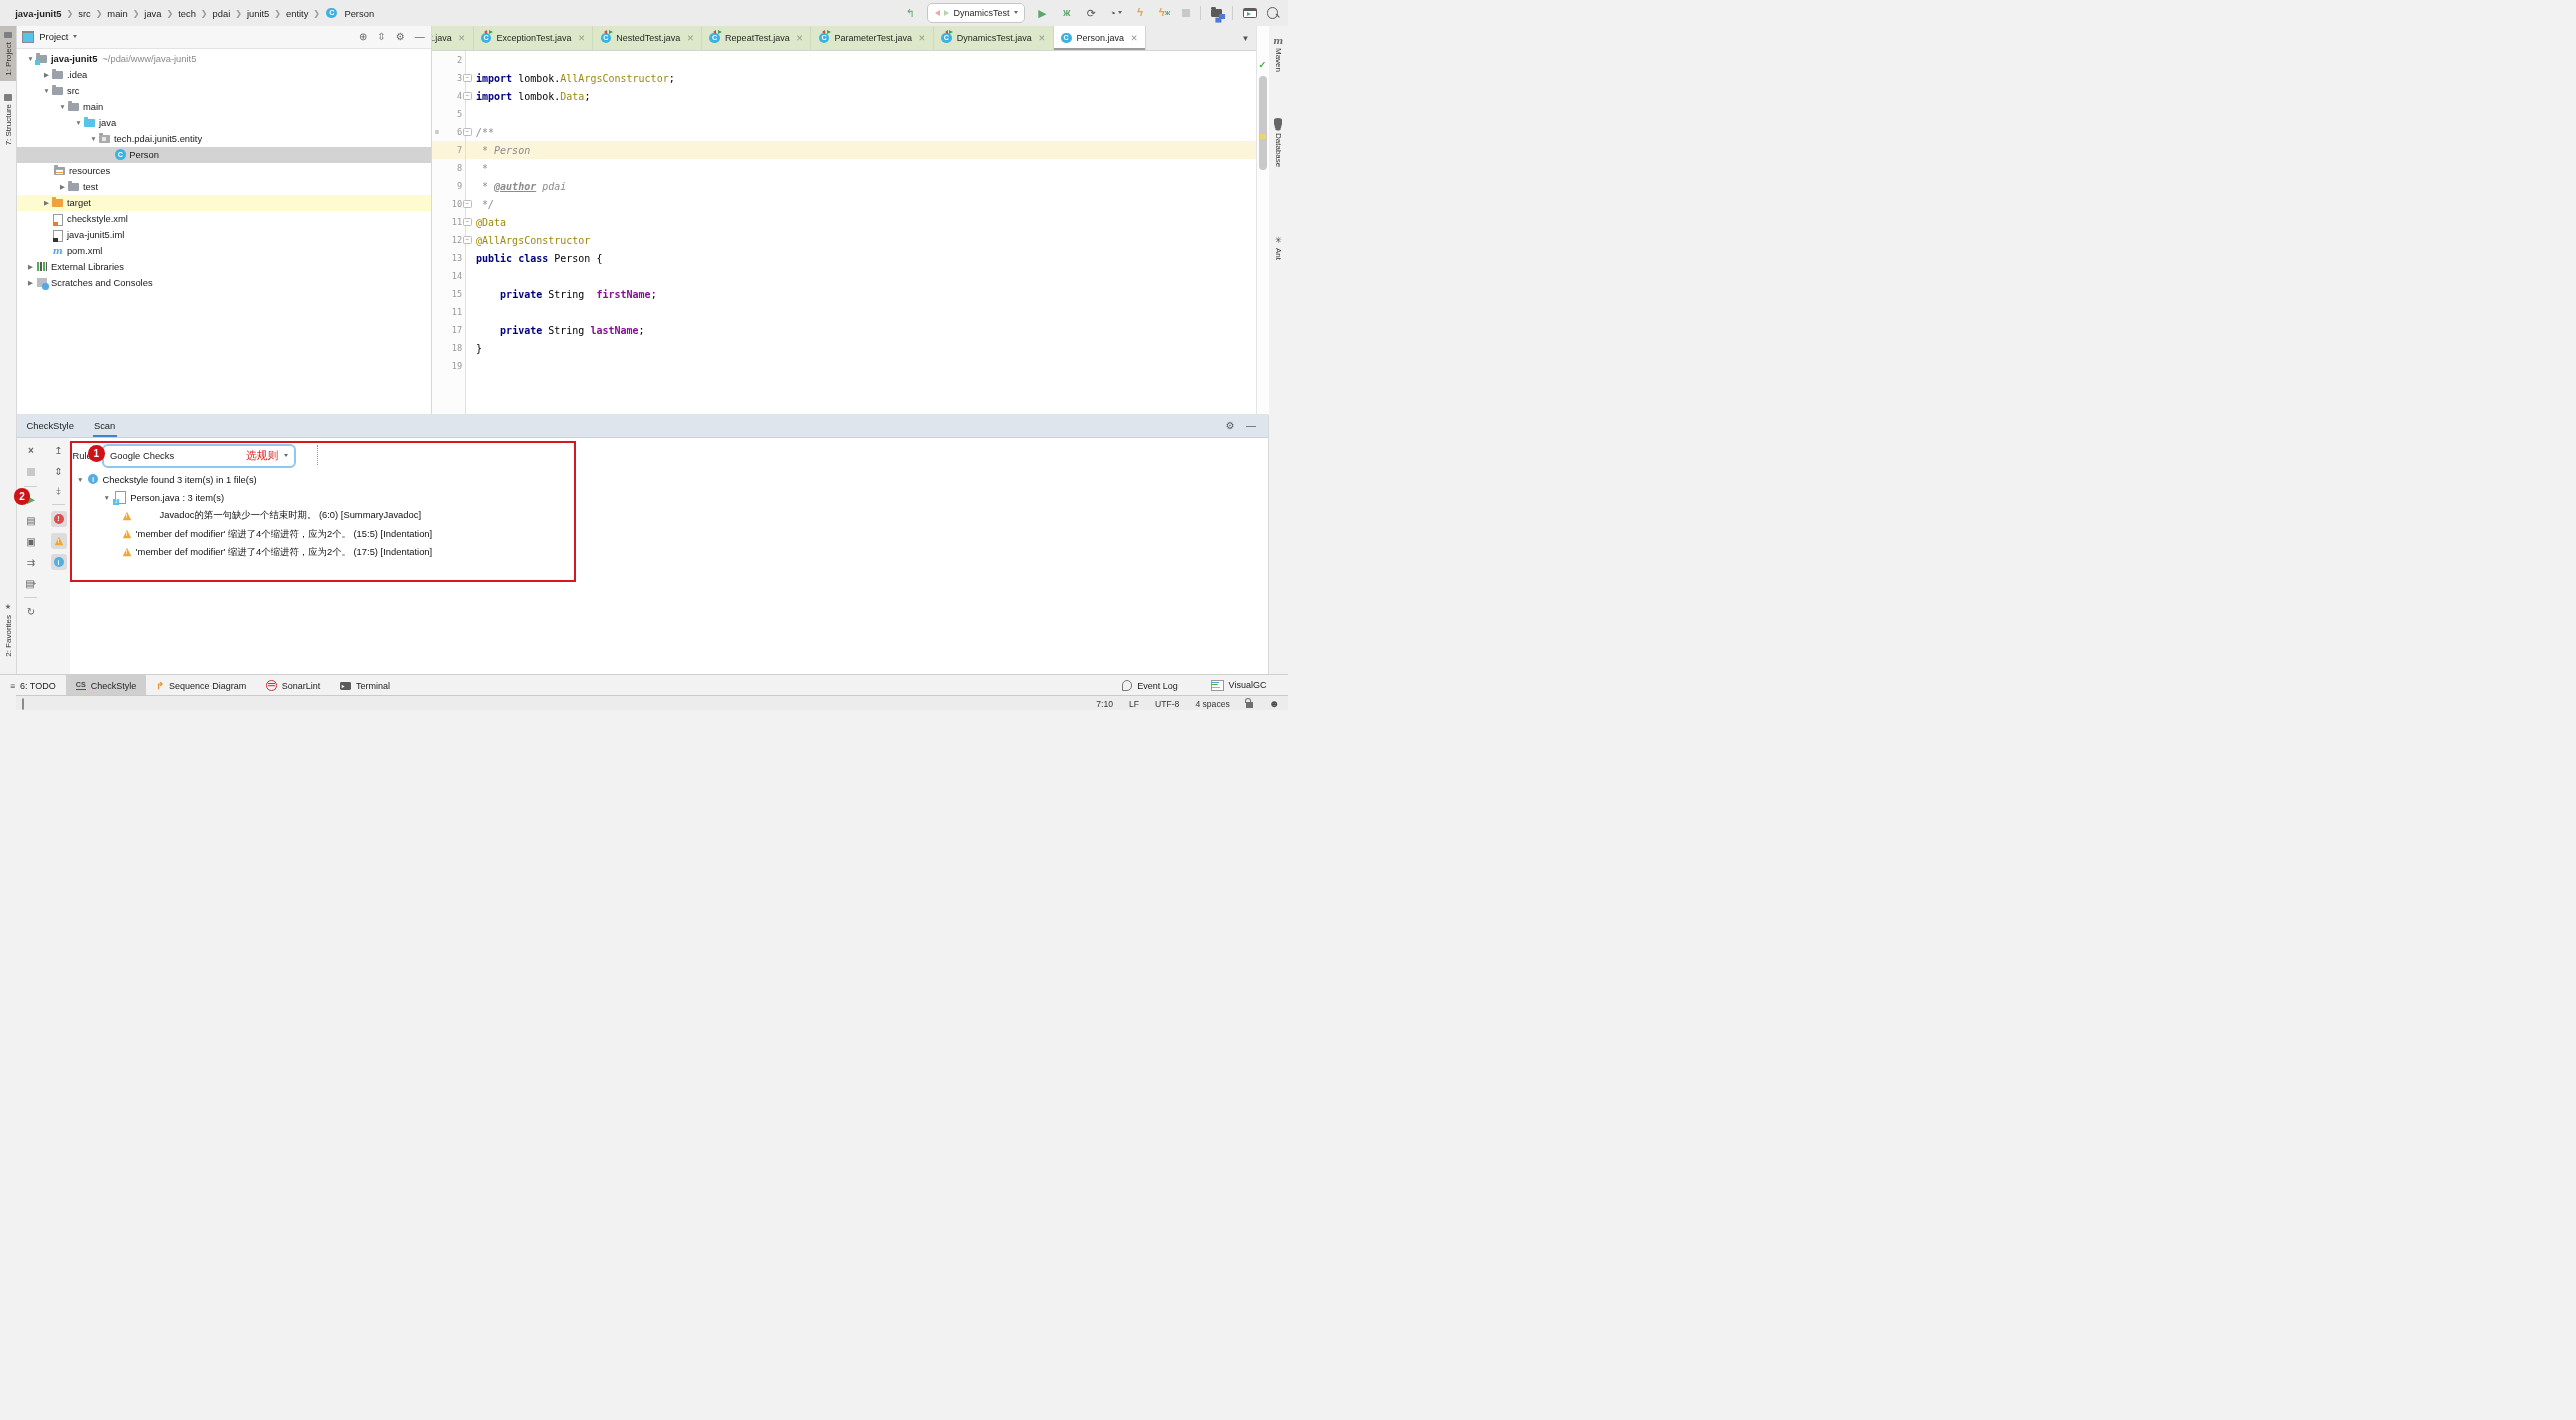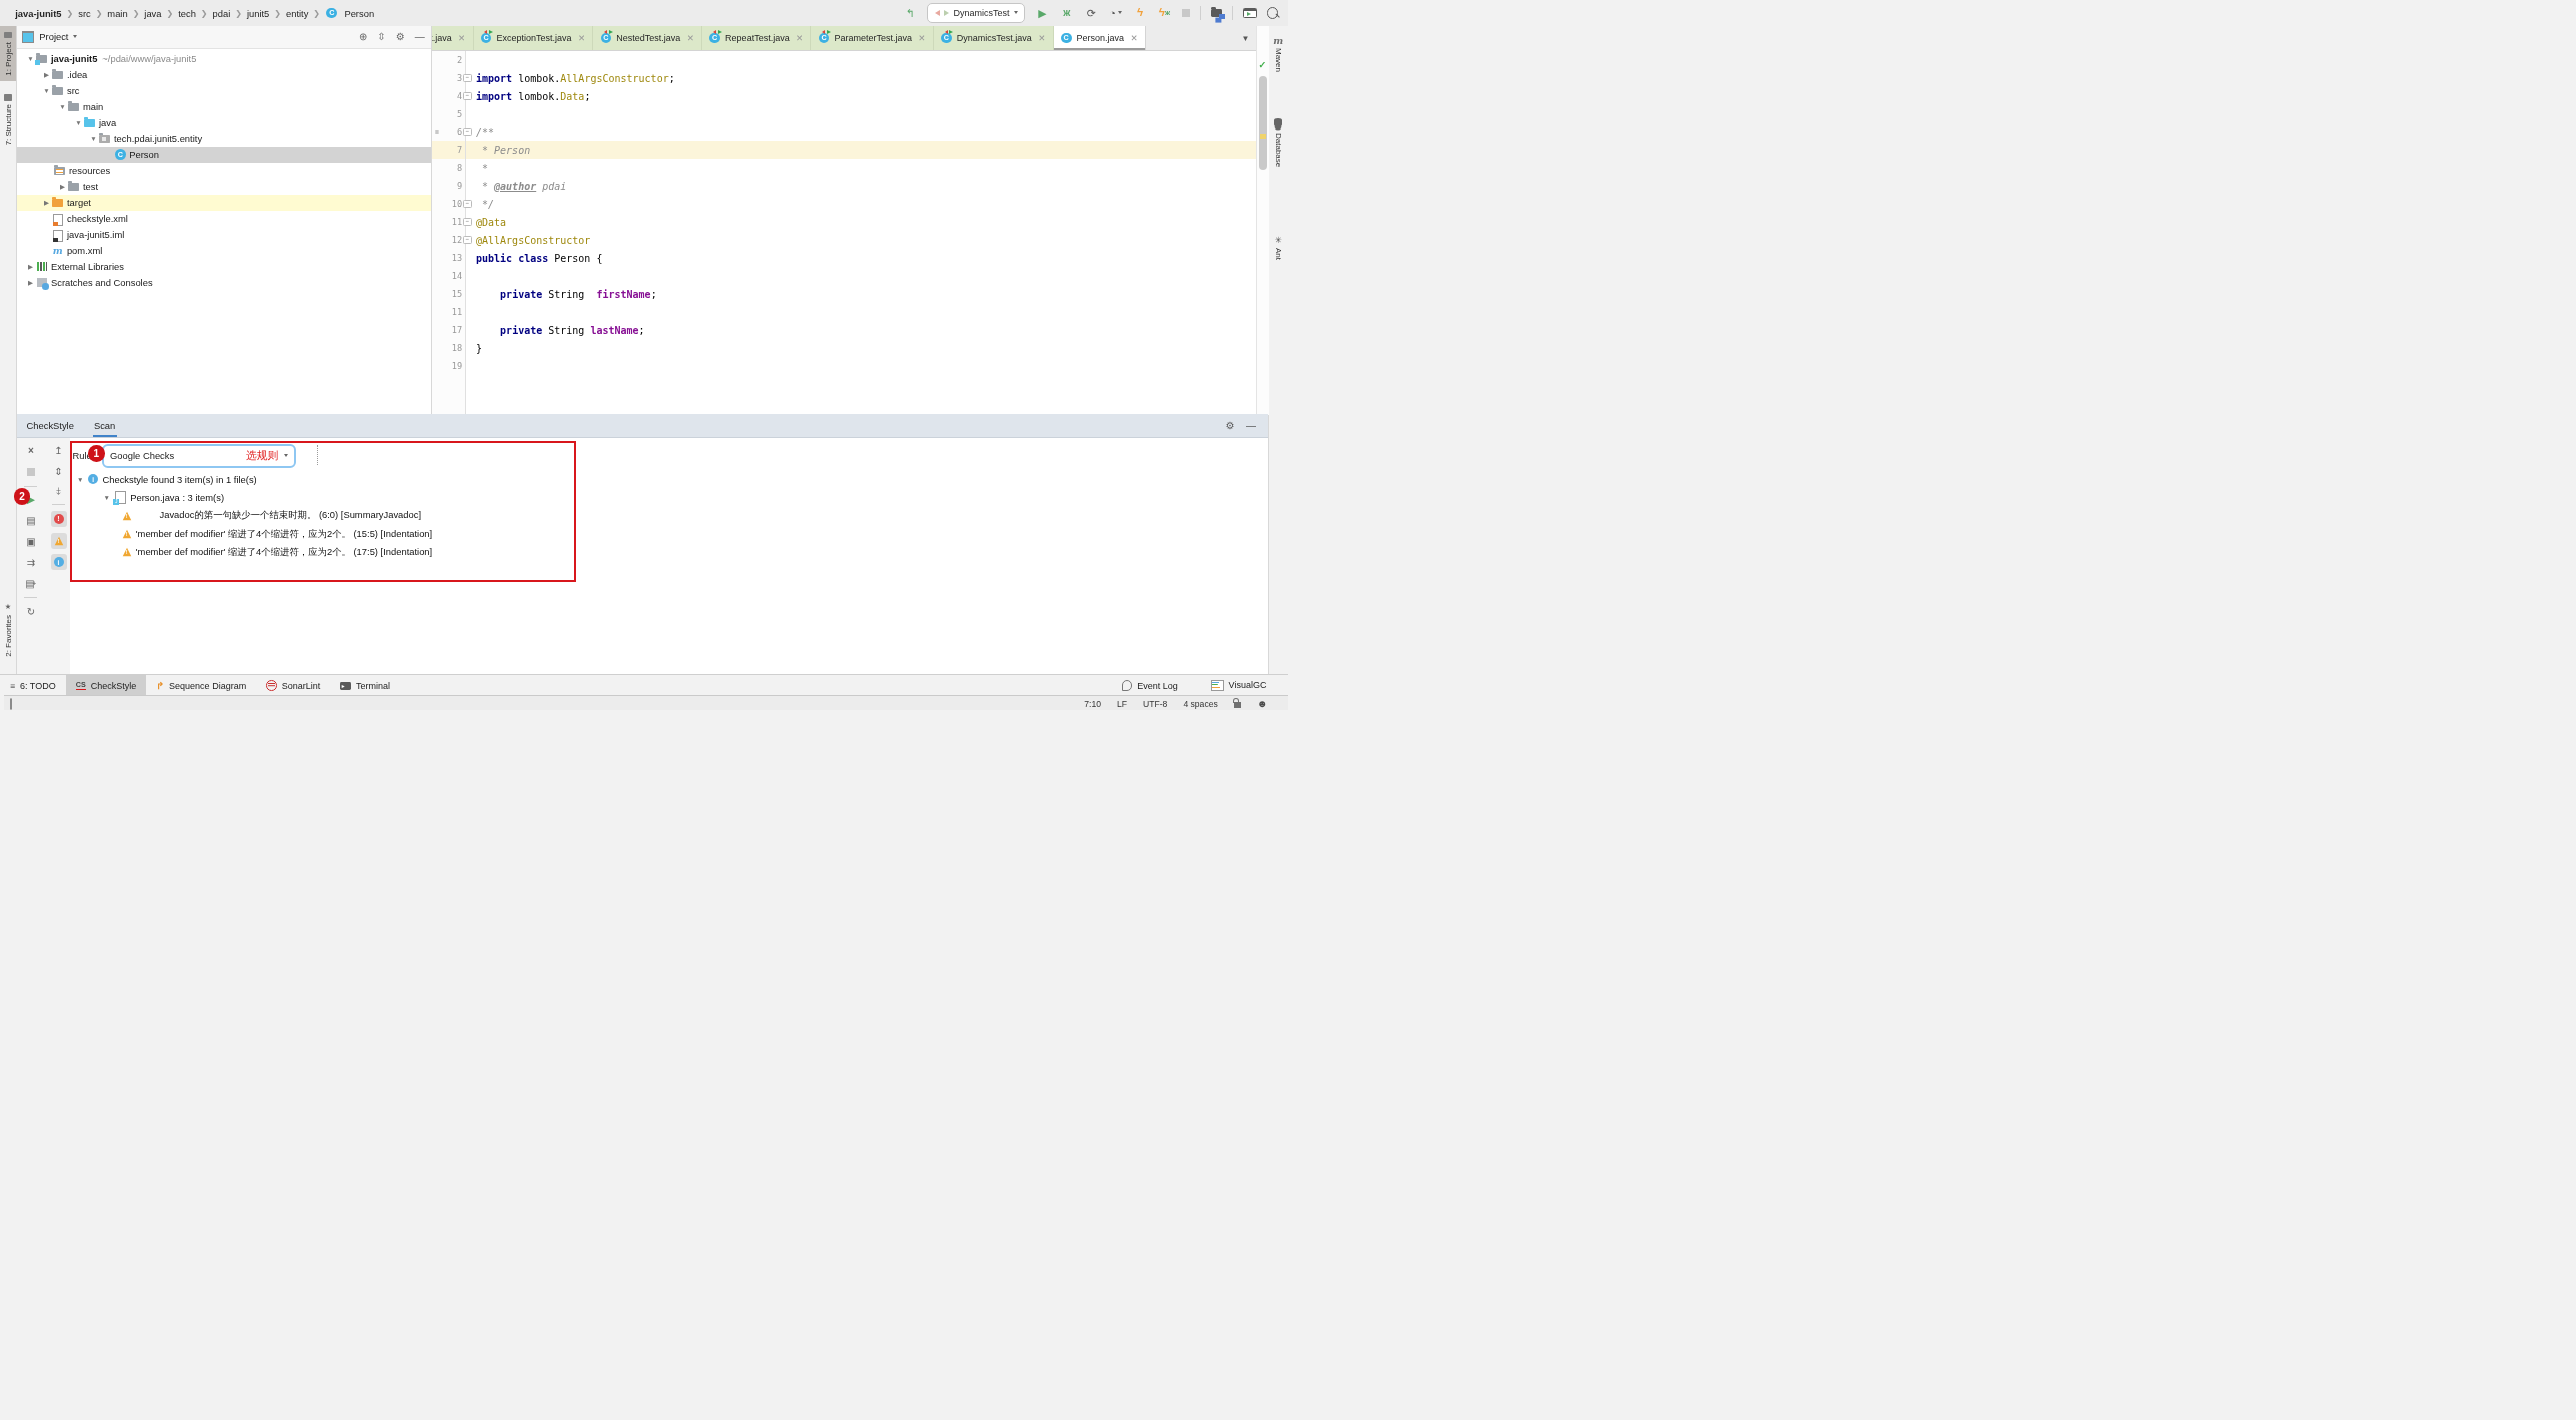--- a/index.html
+++ b/index.html
@@ -164,21 +164,21 @@
   .sonico{width:8.6px;height:8.6px;border:1.4px solid #CB2E2E;border-radius:50%;position:relative;}
   .sonico::after{content:"";position:absolute;left:0.7px;right:0.7px;top:2.2px;height:1.1px;background:#CB2E2E;box-shadow:0 2.2px 0 #CB2E2E;}
   .termico{width:9.4px;height:8px;background:#5a5a5a;border-radius:1.4px;color:#fff;font-size:5.8px;line-height:8px;padding-left:1.4px;}
   .bb-right{margin-left:auto;display:flex;align-items:center;gap:33px;padding-right:21.6px;}
   .balloon{width:8.6px;height:8.6px;border:1.4px solid #777;border-radius:50% 50% 50% 0;}
   .gcico{width:10.8px;height:9.4px;background:#fff;border:0.7px solid #999;
          background-image:linear-gradient(#5AA7E0 0 0),linear-gradient(#4CAF50 0 0),linear-gradient(#F1A13B 0 0);
          background-size:7.2px 1.4px,5.8px 1.4px,8px 1.4px;background-position:0.7px 1.4px,0.7px 3.6px,0.7px 5.8px;background-repeat:no-repeat;}
 
   
-  .statusbar{position:absolute;left:4px;top:695px;width:100%;height:15px;background:#ECECEC;border-top:0.7px solid #CACACA;
+  .statusbar{position:absolute;left:16px;top:695px;width:100%;height:15px;background:#ECECEC;border-top:0.7px solid #CACACA;
              display:flex;align-items:center;font-size:8.6px;color:#333;}
   .sb-left{padding-left:5.8px;}
   .sb-toggle{width:8px;height:9.4px;border:1.4px solid #8a8a8a;border-radius:1.4px;}
   .sb-right{margin-left:auto;display:flex;align-items:center;gap:16px;padding-right:24.5px;}
   .lockico{position:relative;width:7.2px;height:5.8px;background:#6f6f6f;margin-top:2.9px;}
   .lockico::before{content:"";position:absolute;left:-0.7px;top:-4.3px;width:4.3px;height:4.3px;border:1.4px solid #6f6f6f;border-bottom:none;border-radius:2.9px 2.9px 0 0;}
   .hector{color:#4a4a4a;font-size:10px;line-height:1;}
 </style>
 </head>
 <body>

